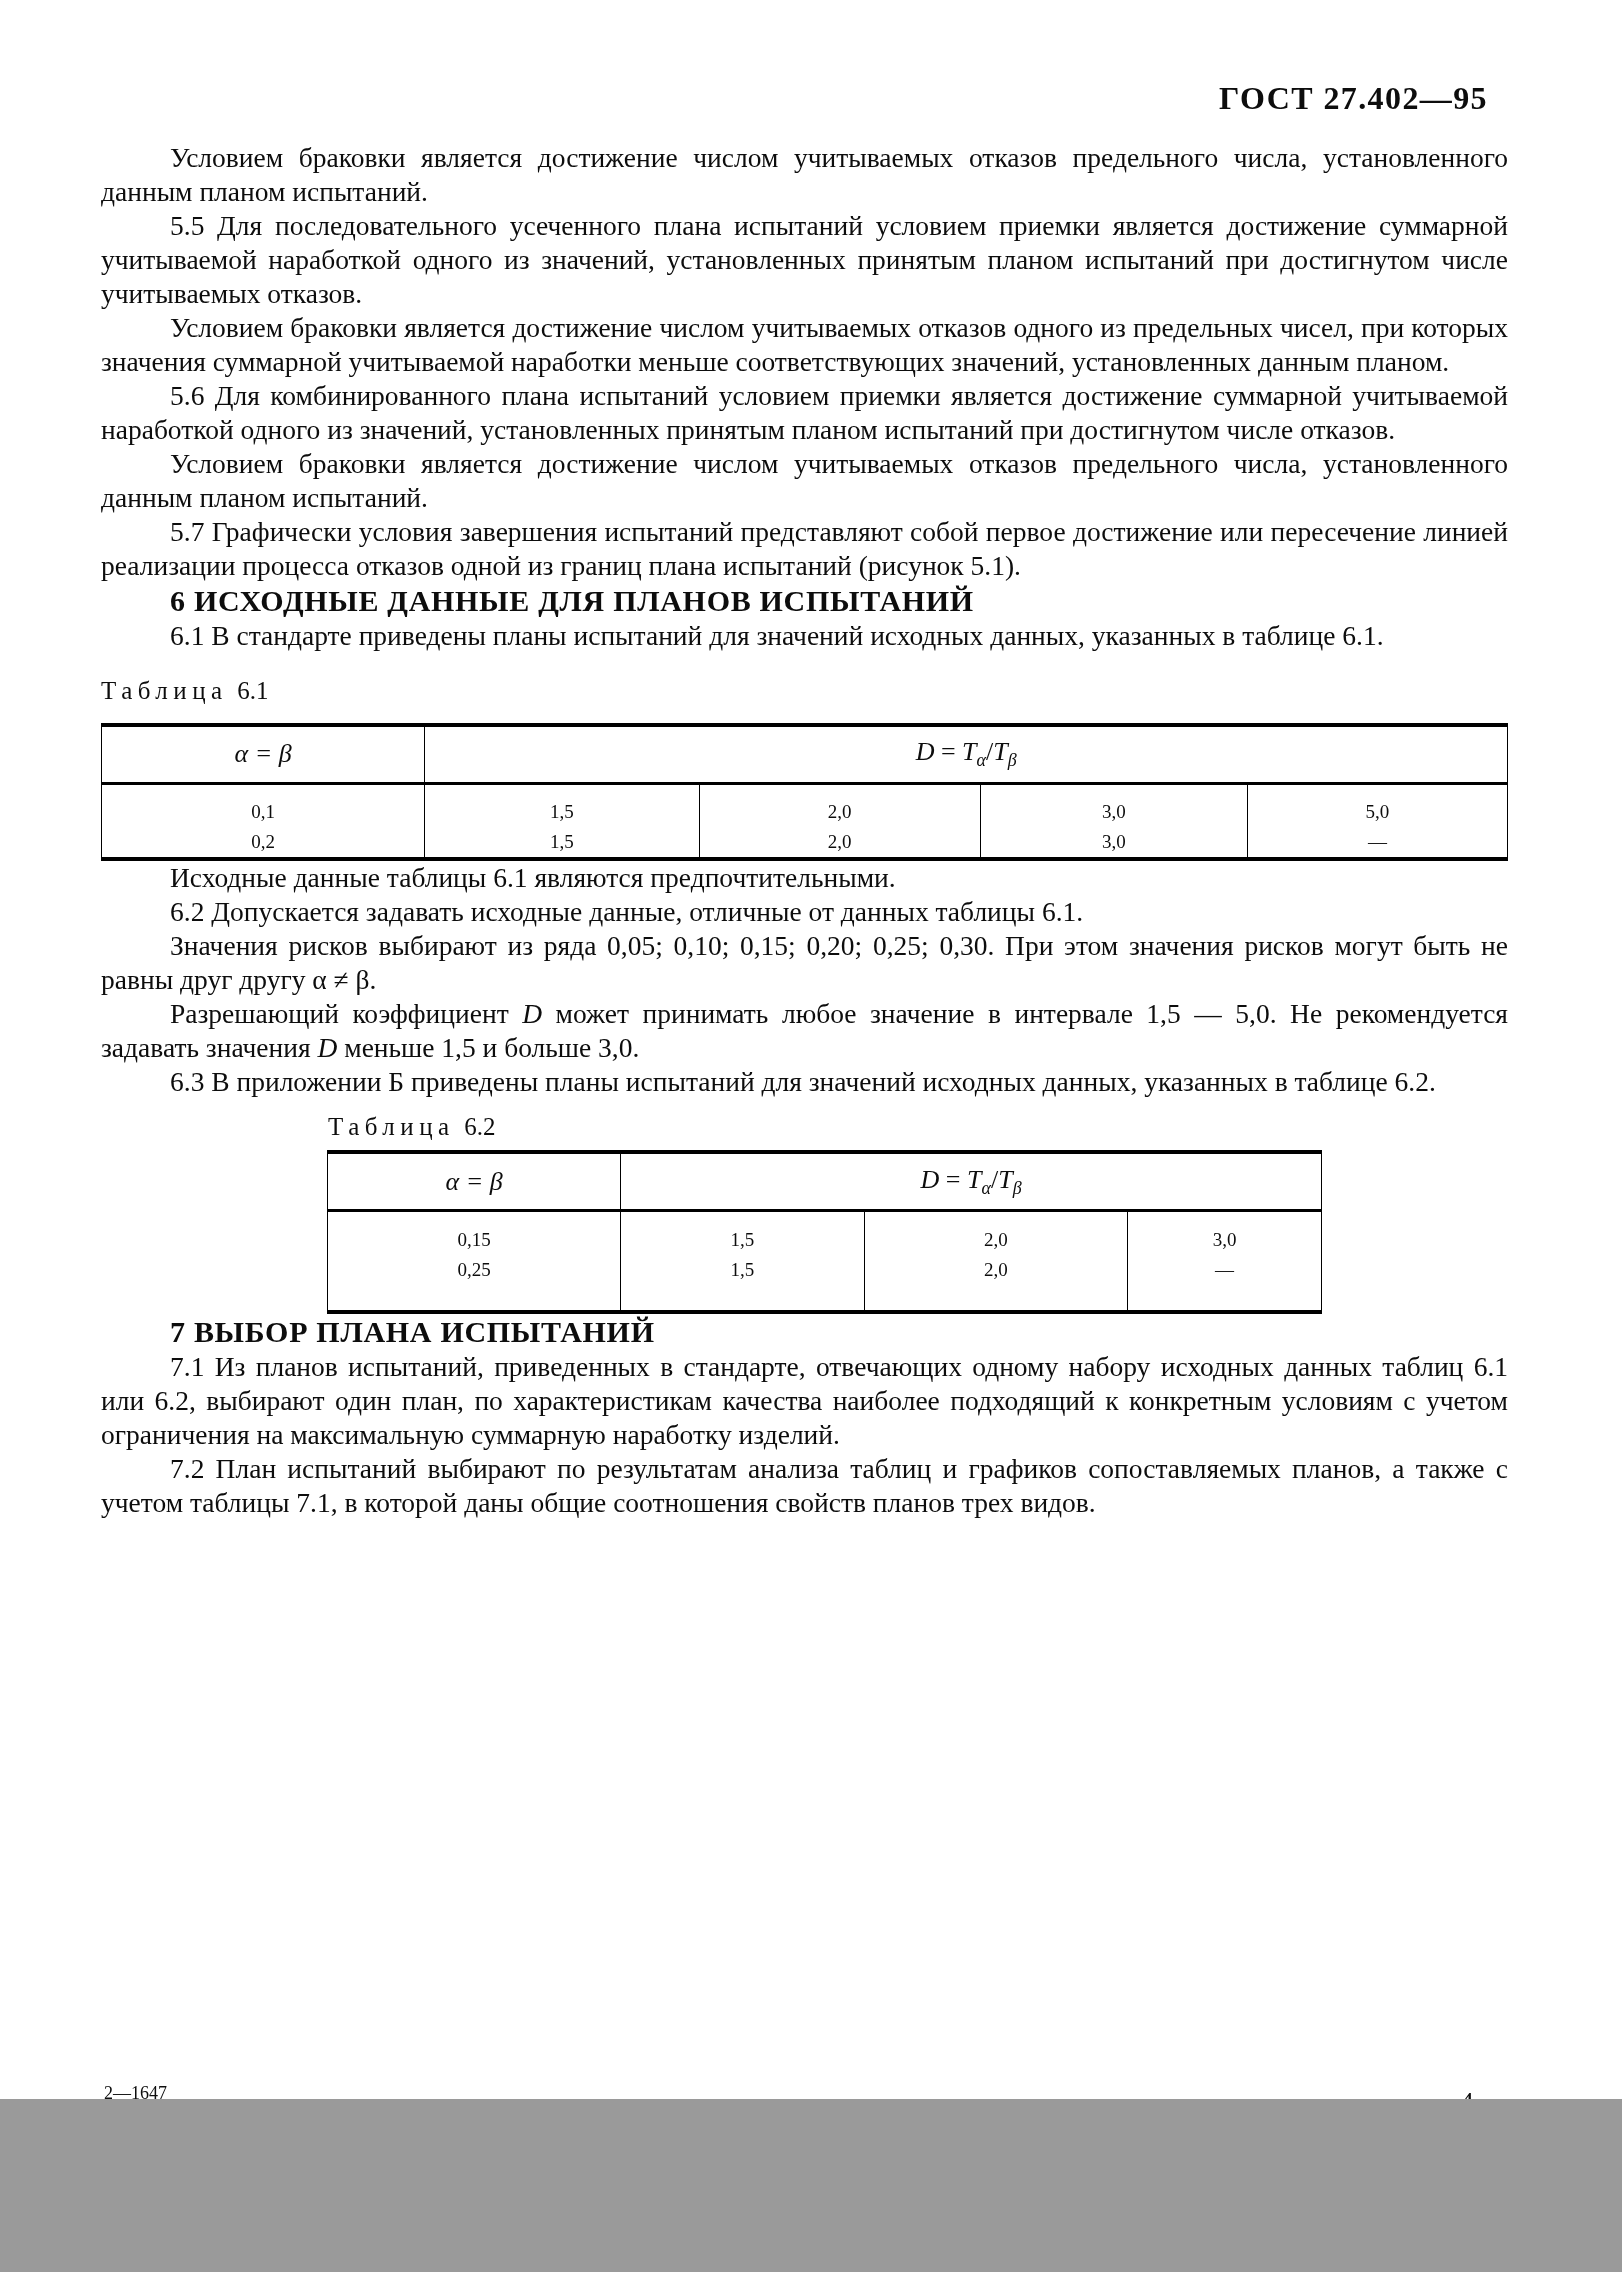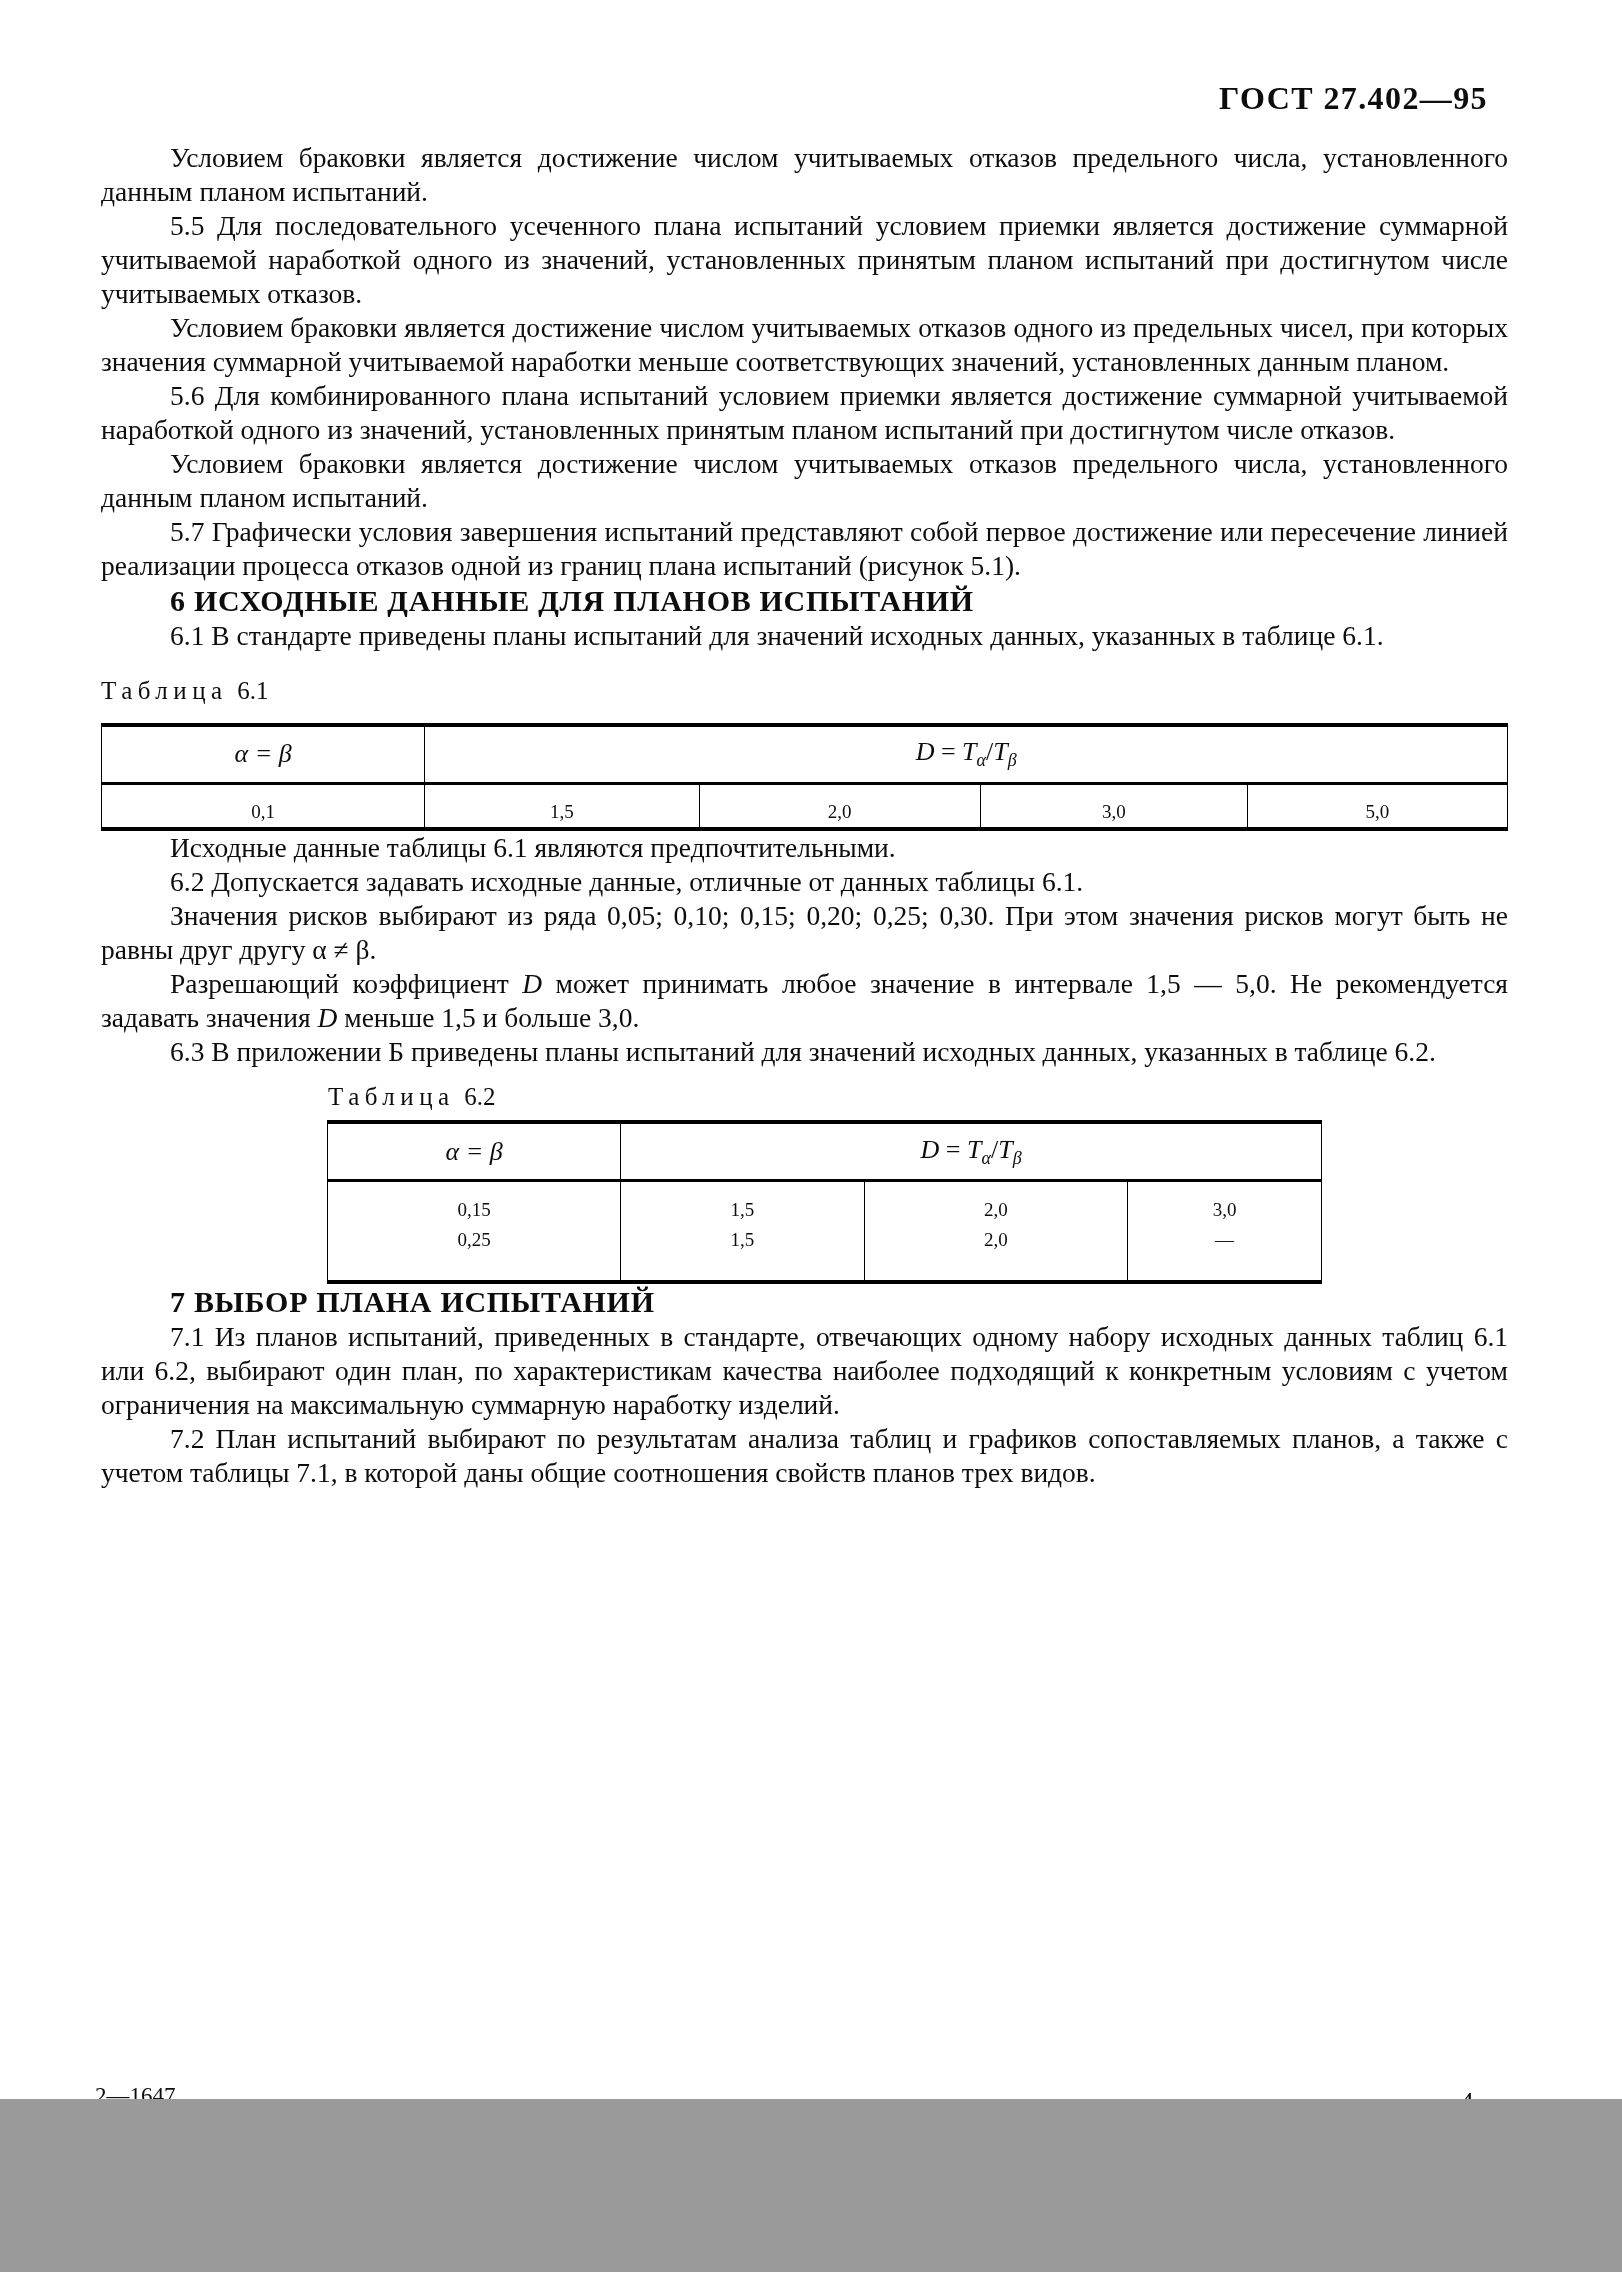--- a/index.html
+++ b/index.html
@@ -57,21 +57,21 @@
   .gtbl tr.first td { padding-top:12.4px; }
   .gtbl tr.last td  { padding-bottom:16.5px; }
   .gtbl tr.spacer td { height:25px; }
   .t61 col.c1 { width:23%; }  .t61 col.c2 { width:19.5%; }
   .t61 col.c3 { width:20%; }  .t61 col.c4 { width:19%; }
   .t61 col.c5 { width:18.5%; }
   .t62 col.c1 { width:29.5%; } .t62 col.c2 { width:24.5%; }
   .t62 col.c3 { width:26.5%; } .t62 col.c4 { width:19.5%; }
   .it { font-style:italic; }
   sub.it { font-size:18px; font-style:italic; }
-  .footer-left  { position:absolute; left:95px; top:2083px; font-size:23px; }
+  .footer-left  { position:absolute; left:104px; top:2083px; font-size:18px; }
   .footer-right { position:absolute; left:1460px; top:2086px; font-size:27.5px; }
 </style>
 </head>
 <body>
 
 <div class="page">
 
   <div class="gost-header">ГОСТ 27.402—95</div>
 
   <div class="content">
@@ -101,20 +101,27 @@
           <tr>
         <th><span class="it">α = β</span></th>
         <th colspan="4"><span class="it">D</span><span> = </span><span class="it">T</span><sub class="it">α</sub><span>/</span><span class="it">T</span><sub class="it">β</sub></th>
       </tr>
       <tr class="first">
         <td>0,1</td>
         <td>1,5</td>
         <td>2,0</td>
         <td>3,0</td>
         <td>5,0</td>
+      </tr>
+      <tr>
+        <td>0,2</td>
+        <td>1,5</td>
+        <td>2,0</td>
+        <td>3,0</td>
+        <td>—</td>
       </tr>
     </tbody>
       </table>
 
     <p class="body mt-pa1">Исходные данные таблицы 6.1 являются предпочтительными.</p>
     <p class="body">6.2 Допускается задавать исходные данные, отличные от данных таблицы 6.1.</p>
     <p class="body">Значения рисков выбирают из ряда 0,05; 0,10; 0,15; 0,20; 0,25; 0,30. При этом значения рисков могут быть не равны друг другу α ≠ β.</p>
     <p class="body"><span>Разрешающий коэффициент </span><span class="it">D</span><span> может принимать любое значение в интервале 1,5 — 5,0. Не рекомендуется задавать значения </span><span class="it">D</span><span> меньше 1,5 и больше 3,0.</span></p>
     <p class="body">6.3 В приложении Б приведены планы испытаний для значений исходных данных, указанных в таблице 6.2.</p>
 

